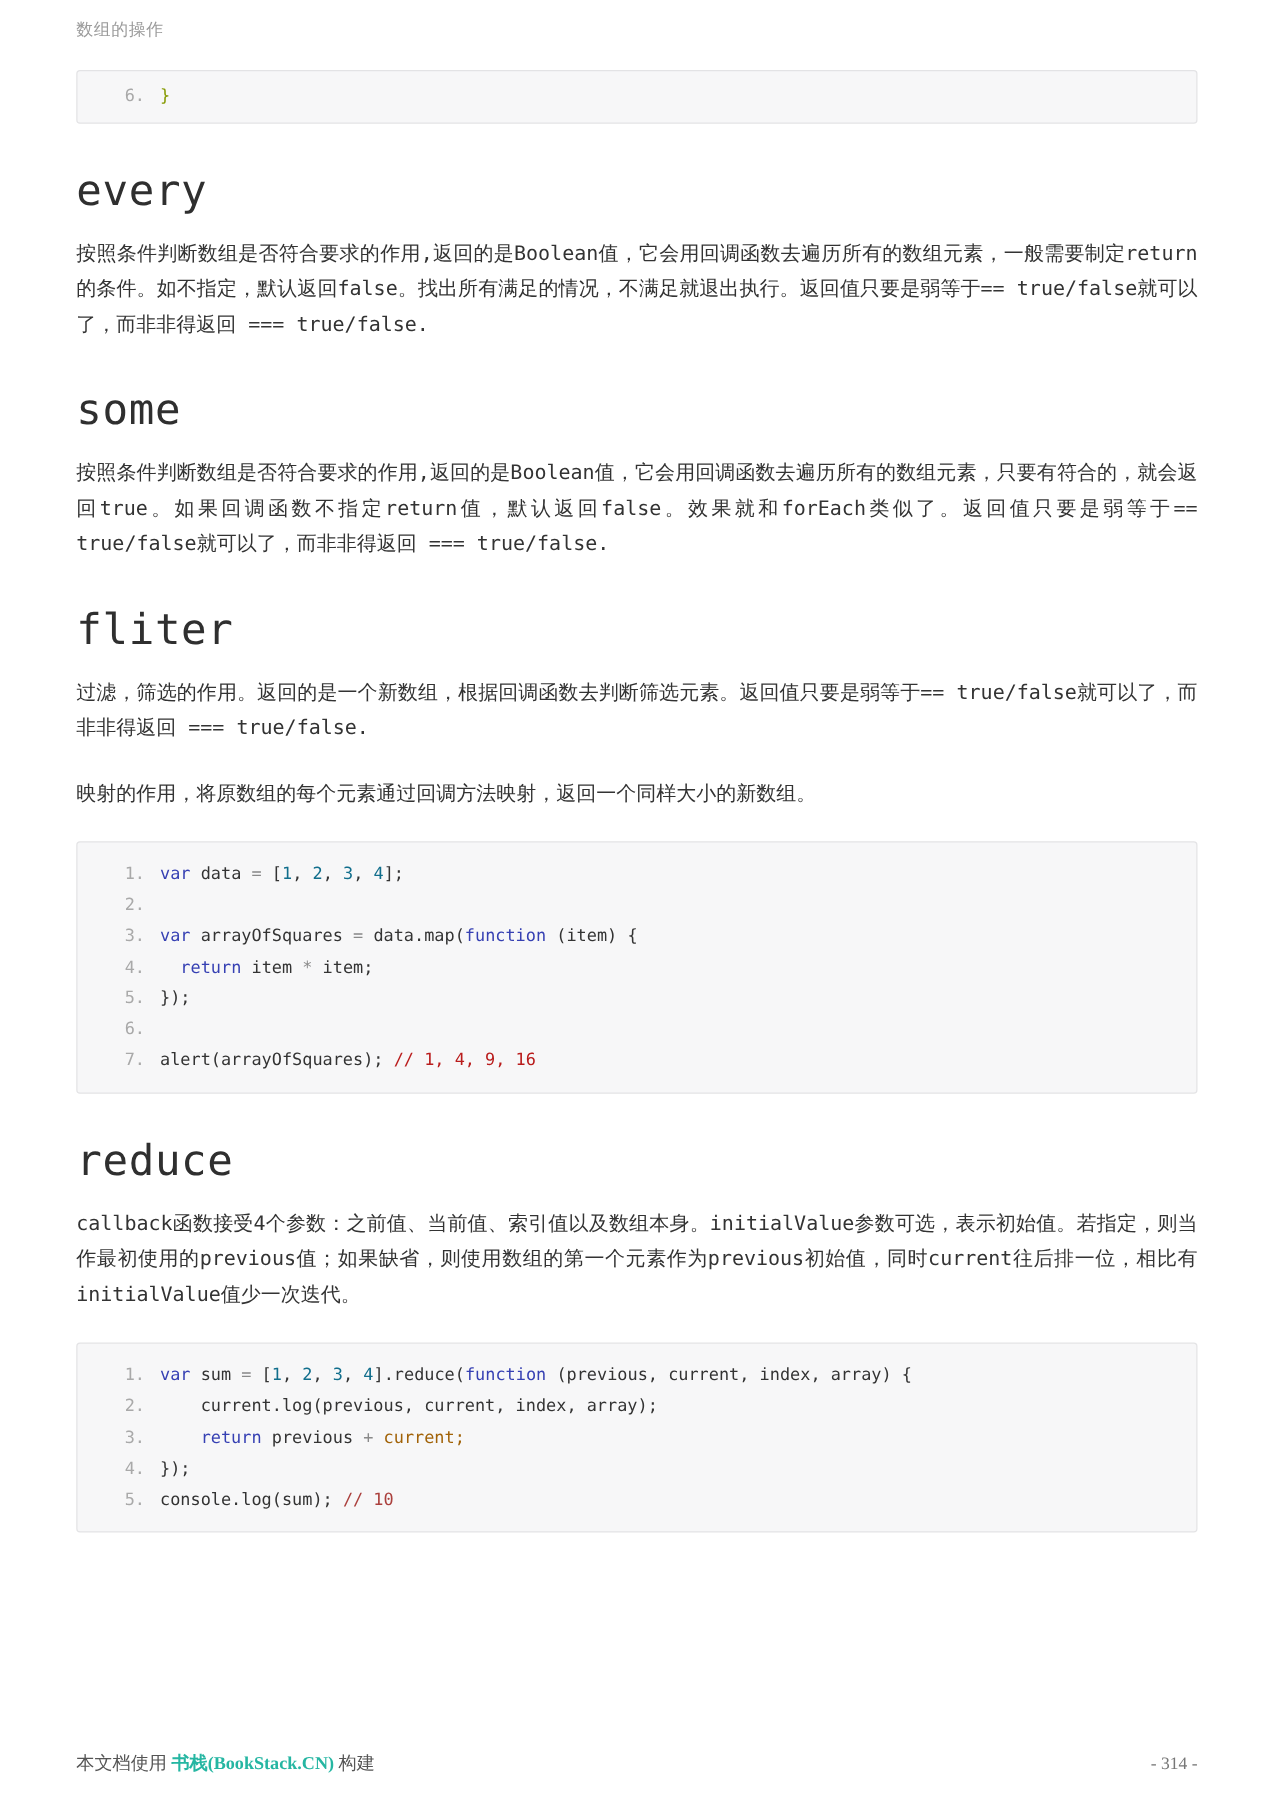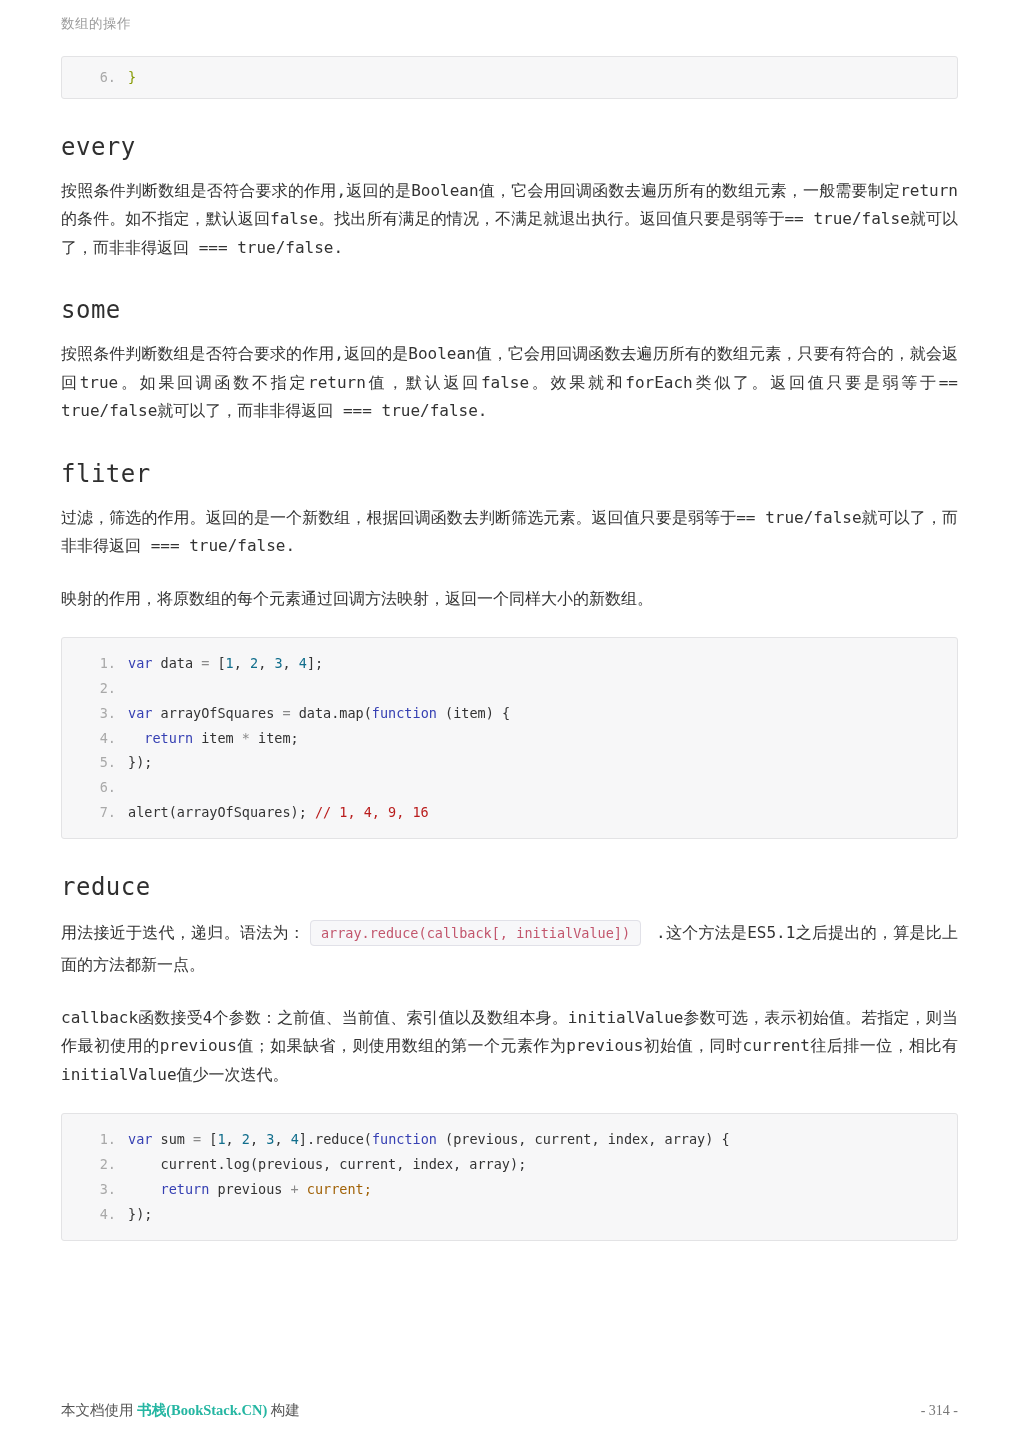--- a/index.html
+++ b/index.html
@@ -40,21 +40,21 @@
   .code-line .ln {
     display: inline-block;
     width: 40px;
     text-align: right;
     margin-right: 12px;
     color: #a9a9a9;
   }
 
   h2.section-heading {
     font-family: "DejaVu Sans Mono", monospace;
-    font-size: 24px;
+    font-size: 34px;
     font-weight: 500;
     color: #2f2f2f;
     margin: 34px 0 16px;
     letter-spacing: 0.5px;
   }
   .content > .codeblock + h2.section-heading { margin-top: 34px; }
 
   p.body-text {
     font-size: 16px;
     line-height: 28.5px;
@@ -122,28 +122,28 @@
         <div class="code-line"><span class="ln" style="color: rgb(169, 169, 169);">1.</span><span style="color: rgb(54, 64, 179);">var</span><span style="color: rgb(51, 51, 51);"> data </span><span style="color: rgb(138, 138, 138);">=</span><span style="color: rgb(51, 51, 51);"> [</span><span style="color: rgb(17, 110, 140);">1</span><span style="color: rgb(51, 51, 51);">, </span><span style="color: rgb(17, 110, 140);">2</span><span style="color: rgb(51, 51, 51);">, </span><span style="color: rgb(17, 110, 140);">3</span><span style="color: rgb(51, 51, 51);">, </span><span style="color: rgb(17, 110, 140);">4</span><span style="color: rgb(51, 51, 51);">];</span></div>
         <div class="code-line"><span class="ln" style="color: rgb(169, 169, 169);">2.</span></div>
         <div class="code-line"><span class="ln" style="color: rgb(169, 169, 169);">3.</span><span style="color: rgb(54, 64, 179);">var</span><span style="color: rgb(51, 51, 51);"> arrayOfSquares </span><span style="color: rgb(138, 138, 138);">=</span><span style="color: rgb(51, 51, 51);"> data.map(</span><span style="color: rgb(54, 64, 179);">function</span><span style="color: rgb(51, 51, 51);"> (item) {</span></div>
         <div class="code-line"><span class="ln" style="color: rgb(169, 169, 169);">4.</span><span style="color: rgb(51, 51, 51);">  </span><span style="color: rgb(54, 64, 179);">return</span><span style="color: rgb(51, 51, 51);"> item </span><span style="color: rgb(138, 138, 138);">*</span><span style="color: rgb(51, 51, 51);"> item;</span></div>
         <div class="code-line"><span class="ln" style="color: rgb(169, 169, 169);">5.</span><span style="color: rgb(51, 51, 51);">});</span></div>
         <div class="code-line"><span class="ln" style="color: rgb(169, 169, 169);">6.</span></div>
         <div class="code-line"><span class="ln" style="color: rgb(169, 169, 169);">7.</span><span style="color: rgb(51, 51, 51);">alert(arrayOfSquares); </span><span style="color: #b91c1c;">// 1, 4, 9, 16</span></div>
       </div>
 
     <h2 class="section-heading">reduce</h2>
-    <p class="body-text syntax-line"><span>用法接近于迭代，递归。语法为：</span><span class="inline-code">array.reduce(callback[, initialValue])</span><span> .这个方法是ES5.1之后提出的，算是比上面的方法都新一点。</span></p>
     <p class="body-text">callback函数接受4个参数：之前值、当前值、索引值以及数组本身。initialValue参数可选，表示初始值。若指定，则当作最初使用的previous值；如果缺省，则使用数组的第一个元素作为previous初始值，同时current往后排一位，相比有initialValue值少一次迭代。</p>
 
     <div class="codeblock pad-lg">
         <div class="code-line"><span class="ln" style="color: rgb(169, 169, 169);">1.</span><span style="color: rgb(54, 64, 179);">var</span><span style="color: rgb(51, 51, 51);"> sum </span><span style="color: rgb(138, 138, 138);">=</span><span style="color: rgb(51, 51, 51);"> [</span><span style="color: rgb(17, 110, 140);">1</span><span style="color: rgb(51, 51, 51);">, </span><span style="color: rgb(17, 110, 140);">2</span><span style="color: rgb(51, 51, 51);">, </span><span style="color: rgb(17, 110, 140);">3</span><span style="color: rgb(51, 51, 51);">, </span><span style="color: rgb(17, 110, 140);">4</span><span style="color: rgb(51, 51, 51);">].reduce(</span><span style="color: rgb(54, 64, 179);">function</span><span style="color: rgb(51, 51, 51);"> (previous, current, index, array) {</span></div>
         <div class="code-line"><span class="ln" style="color: rgb(169, 169, 169);">2.</span><span style="color: rgb(51, 51, 51);">    current.log(previous, current, index, array);</span></div>
         <div class="code-line"><span class="ln" style="color: rgb(169, 169, 169);">3.</span><span style="color: rgb(51, 51, 51);">    </span><span style="color: rgb(54, 64, 179);">return</span><span style="color: rgb(51, 51, 51);"> previous </span><span style="color: rgb(138, 138, 138);">+</span><span style="color: #a16207;"> current;</span></div>
         <div class="code-line"><span class="ln" style="color: rgb(169, 169, 169);">4.</span><span style="color: rgb(51, 51, 51);">});</span></div>
+        <div class="code-line"><span class="ln" style="color: rgb(169, 169, 169);">5.</span><span style="color: rgb(51, 51, 51);">console.log(sum); </span><span style="color: rgb(171, 64, 61);">// 10</span></div>
       </div>
 
   </div>
 
   <div class="footer">
     <div><span>本文档使用 </span><a href="#" class="footer-link" style="color: rgb(37, 182, 162);">书栈(BookStack.CN)</a><span> 构建</span></div>
     <div class="footer-page-num">- 314 -</div>
   </div>
 </div>
 

